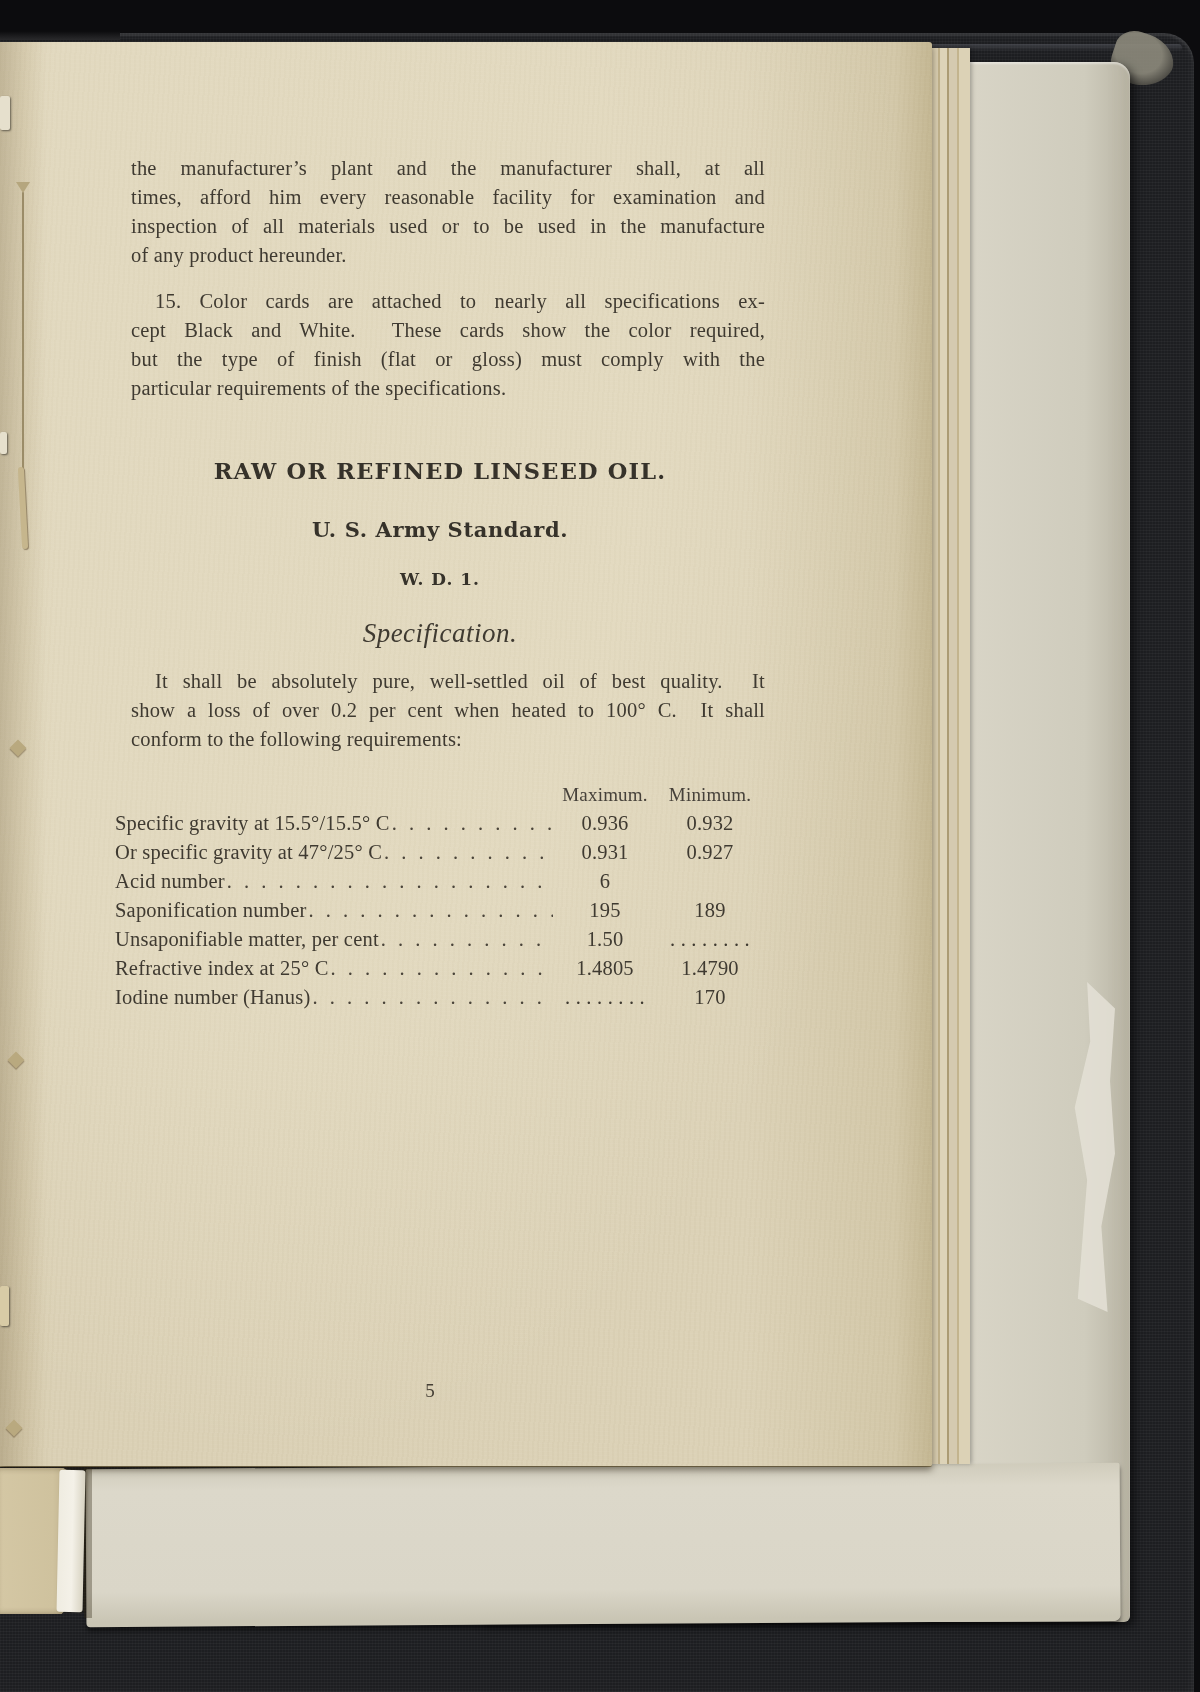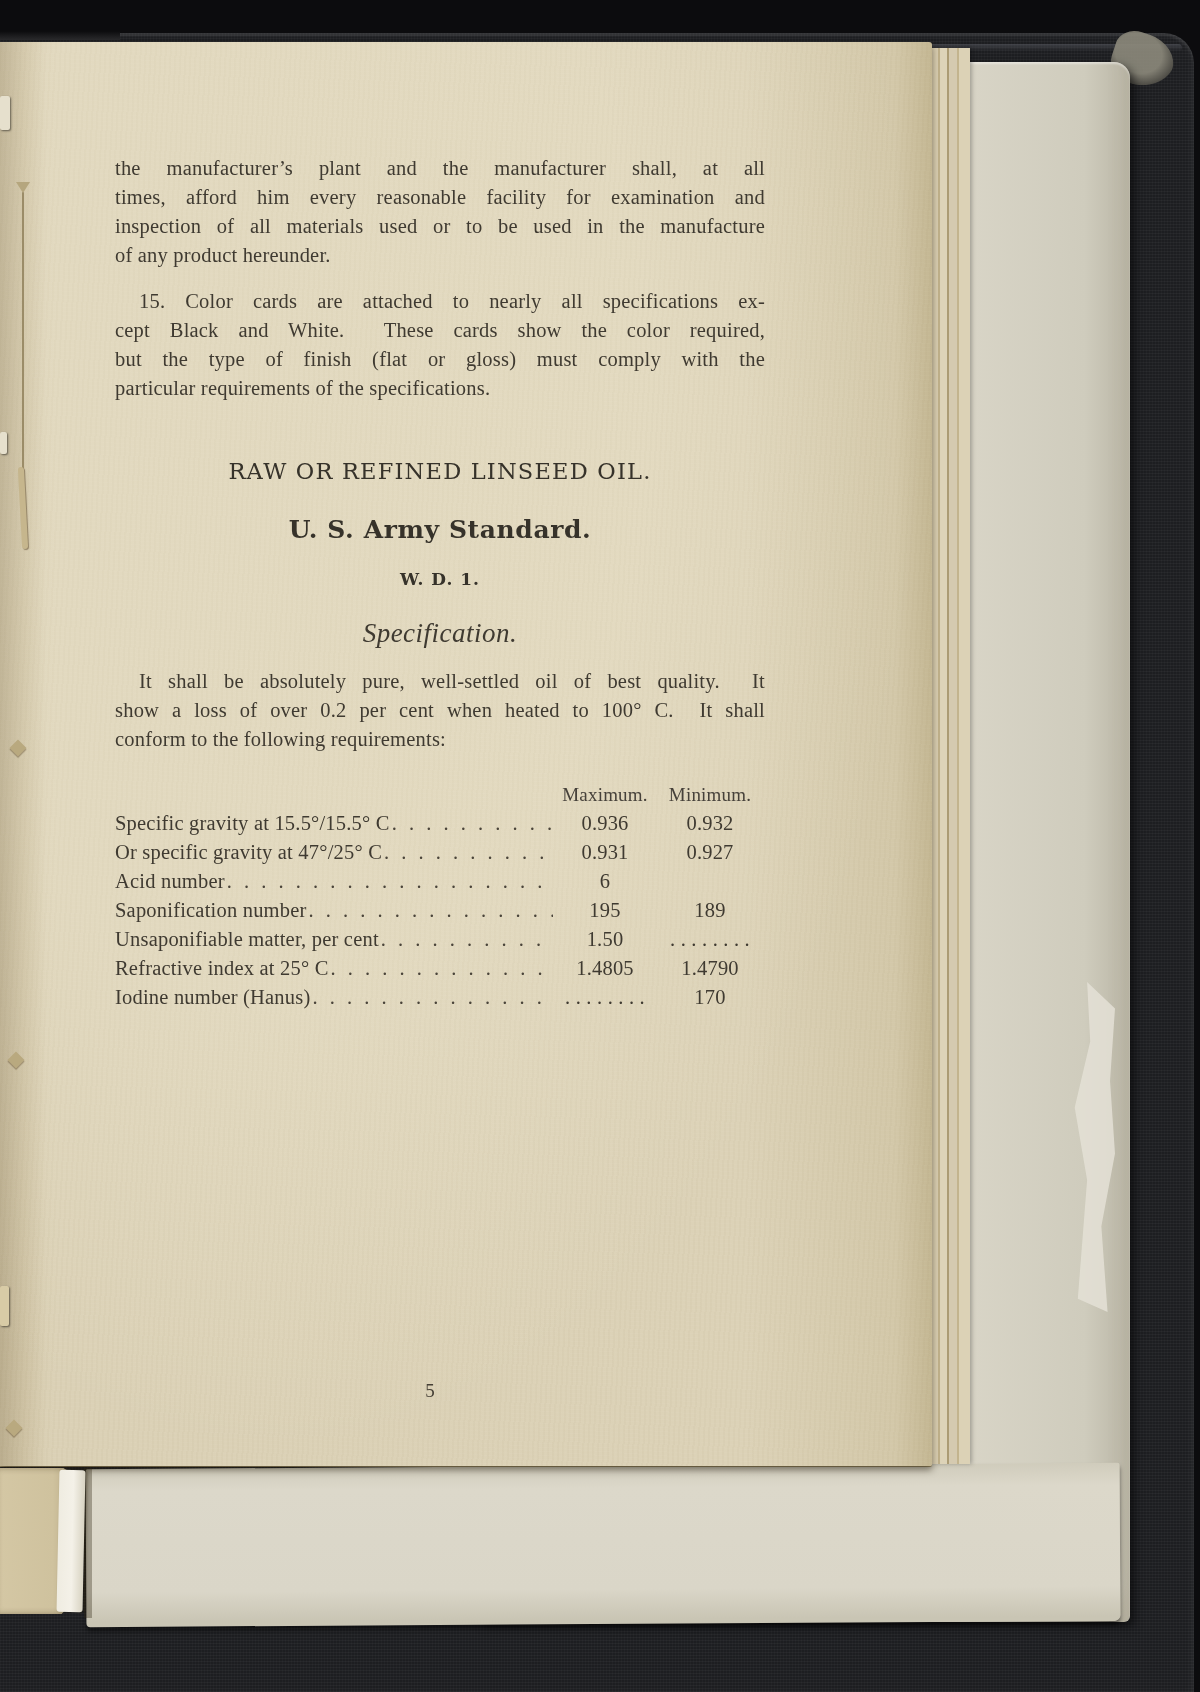--- a/index.html
+++ b/index.html
@@ -69,27 +69,27 @@
         clip-path:polygon(0 0,72% 0,88% 6%,70% 15%,92% 26%,74% 42%,90% 58%,72% 74%,88% 88%,70% 100%,0 100%);
         box-shadow:inset -4px 0 6px rgba(60,45,20,0.4);}
   .tape-strip{position:absolute;left:58px;top:1470px;width:26px;height:142px;
         background:linear-gradient(90deg,#efece1 0,#f4f1e8 55%,#d8d3c2 100%);
         transform:rotate(1.2deg);border-radius:3px;box-shadow:2px 0 3px rgba(40,30,10,0.45);}
   .stub-shadow{position:absolute;left:84px;top:1468px;width:8px;height:150px;background:rgba(50,40,20,0.35);}
 
   
   .text-block{position:absolute;left:115px;top:112px;width:650px;font-size:20.5px;line-height:29px;
         letter-spacing:0.2px;}
-  .tline{text-align:justify;text-align-last:justify;white-space:nowrap;}
+  .tline{text-align:justify;text-align-last:justify;white-space:nowrap;margin-left:16px;}
   .tline.last{text-align-last:left;}
   .tline.indent{padding-left:24px;}
   .para{margin:0 0 17px 0;}
-  .h-title{margin-top:54px;text-align:center;font-weight:normal;font-size:22.5px;
+  .h-title{margin-top:54px;text-align:center;font-weight:bold;font-size:22.5px;
         font-family:"DejaVu Serif","Liberation Serif",serif;letter-spacing:1.2px;color:#36322a;}
-  .h-sub{margin-top:29px;text-align:center;font-weight:bold;font-size:25px;
+  .h-sub{margin-top:29px;text-align:center;font-weight:bold;font-size:21px;
         font-family:"DejaVu Serif","Liberation Serif",serif;letter-spacing:0.6px;color:#36322a;}
   .h-des{margin-top:21px;text-align:center;font-weight:bold;font-size:17px;
         font-family:"DejaVu Serif","Liberation Serif",serif;letter-spacing:1px;color:#36322a;}
   .h-spec{margin-top:25px;text-align:center;font-style:italic;font-size:27px;letter-spacing:0.5px;}
   .para3{margin-top:19px;}
 
   
   .req-table{margin-top:26px;}
   .thead{display:flex;align-items:flex-end;font-size:19px;color:#46413a;}
   .thead .sp{flex:1;}

